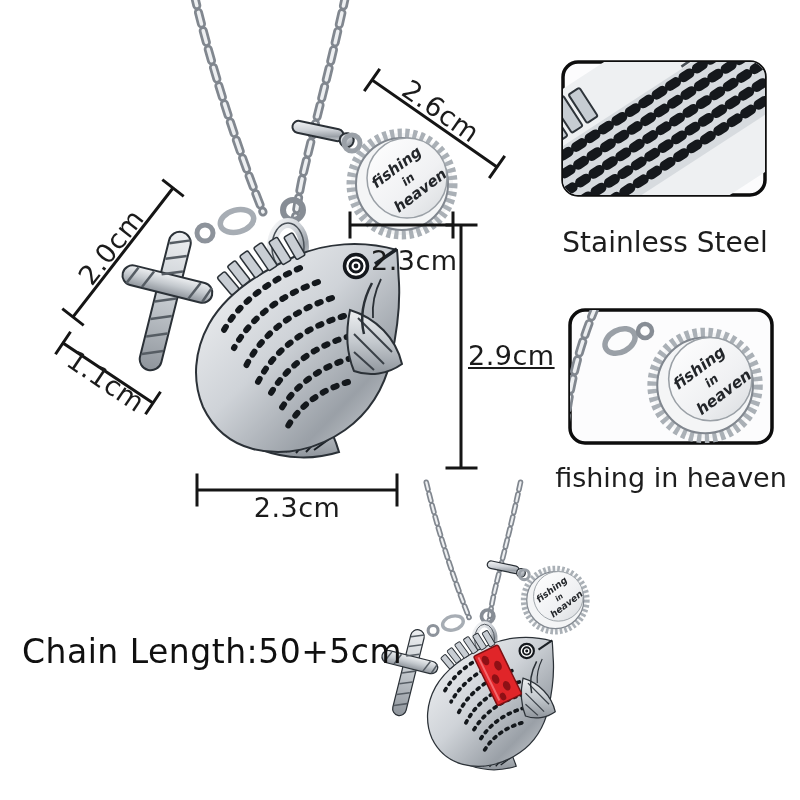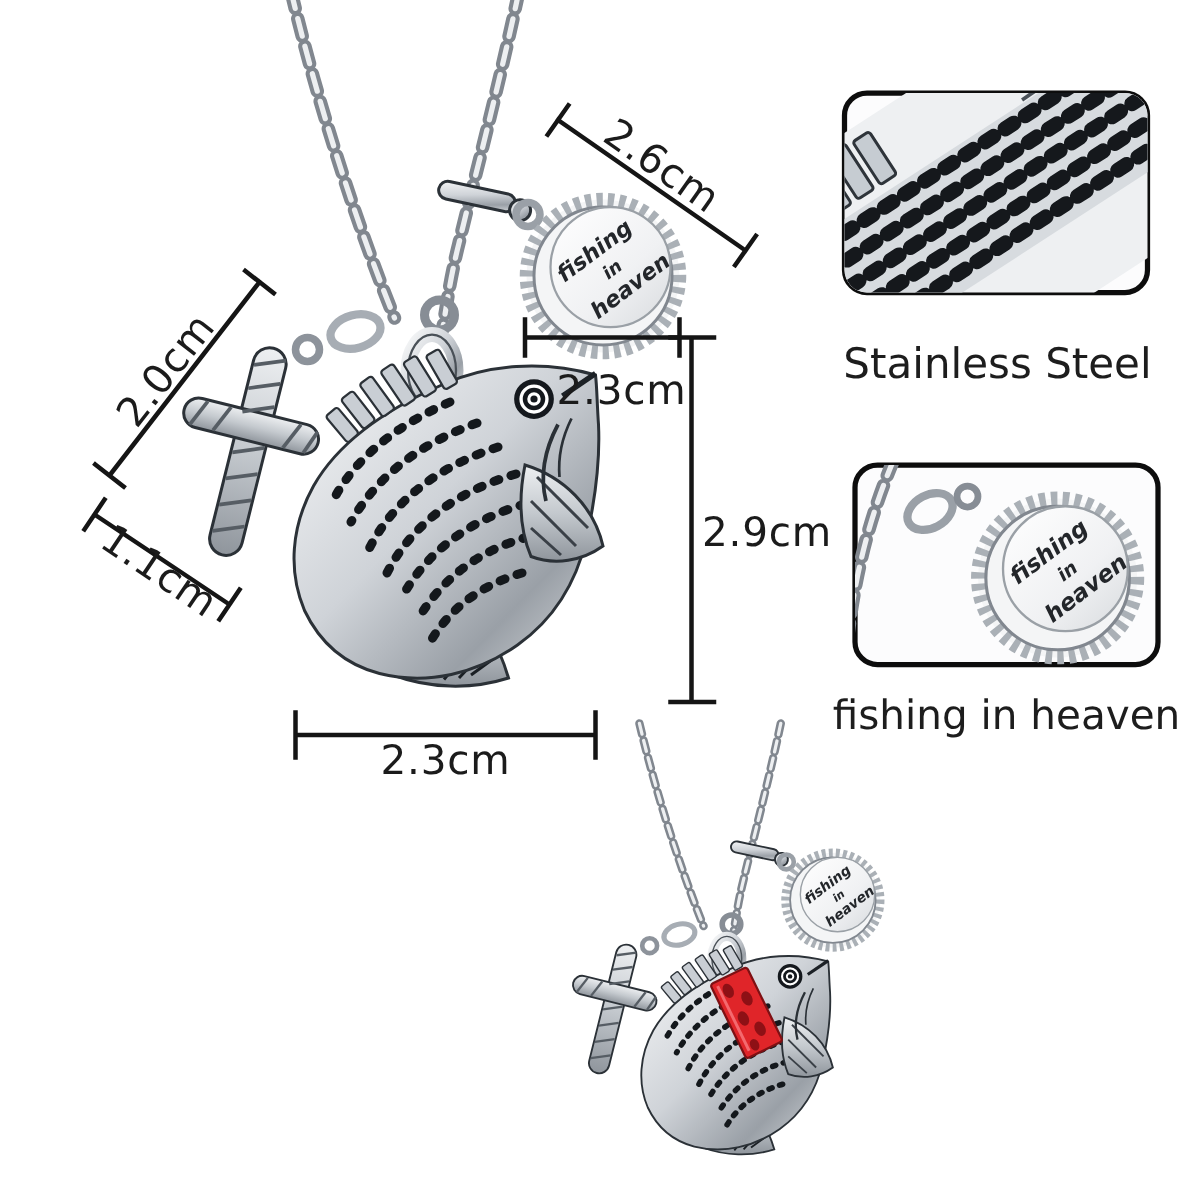--- a/index.html
+++ b/index.html
@@ -236,27 +236,28 @@
       <ellipse cx="-4" cy="22" rx="3" ry="4"></ellipse>
     </g>
     <line x1="-9" y1="-24" x2="-9" y2="24" stroke="#f4696e" stroke-width="2"></line>
   </g>
 </svg>
 
 <div class="lbl dim rot center" style="left:441px;top:111px;transform:translate(-50%,-50%) rotate(35deg);">2.6cm</div>
 
 <div class="lbl dim" style="left:371px;top:247px;">2.3cm</div>
 
-<div class="lbl dim" style="left:468px;top:342px;">2.9cm</div>
+<div class="lbl dim" style="left:468px;top:342px;text-decoration:underline;">2.9cm</div>
 
 <div class="lbl dim" style="left:297px;top:494px;transform:translateX(-50%);">2.3cm</div>
 
 <div class="lbl dim rot center" style="left:111px;top:247px;transform:translate(-50%,-50%) rotate(-52deg);">2.0cm</div>
 
 <div class="lbl dim rot center" style="left:106px;top:381px;transform:translate(-50%,-50%) rotate(34deg);">1.1cm</div>
 
 <div class="cap" style="left:665px;top:226px;">Stainless Steel</div>
 
 <div class="cap" style="left:671px;top:462px;font-size:27px;">fishing in heaven</div>
 
 
+<div class="chainlen">Chain Length:50+5cm</div>
 
 </div>
 
 </body></html>

